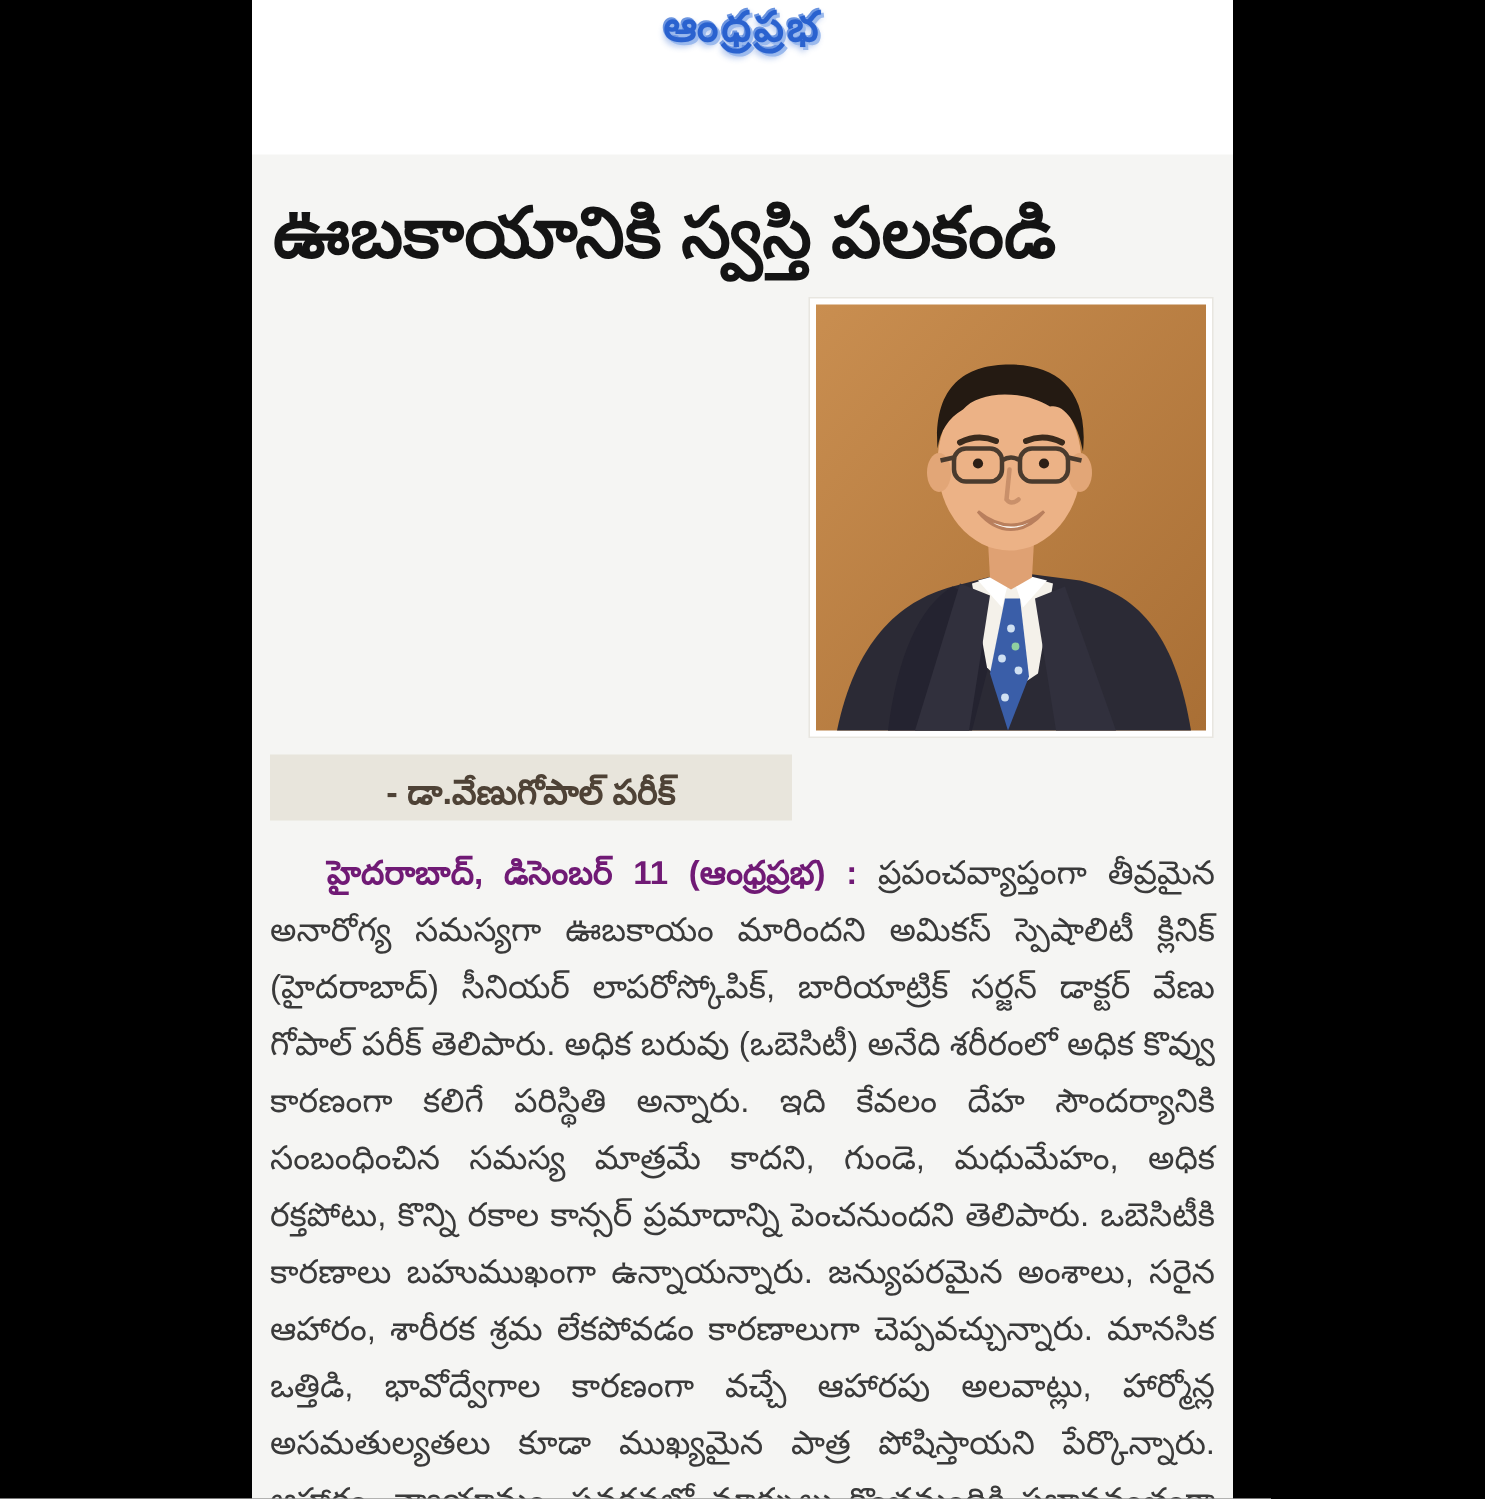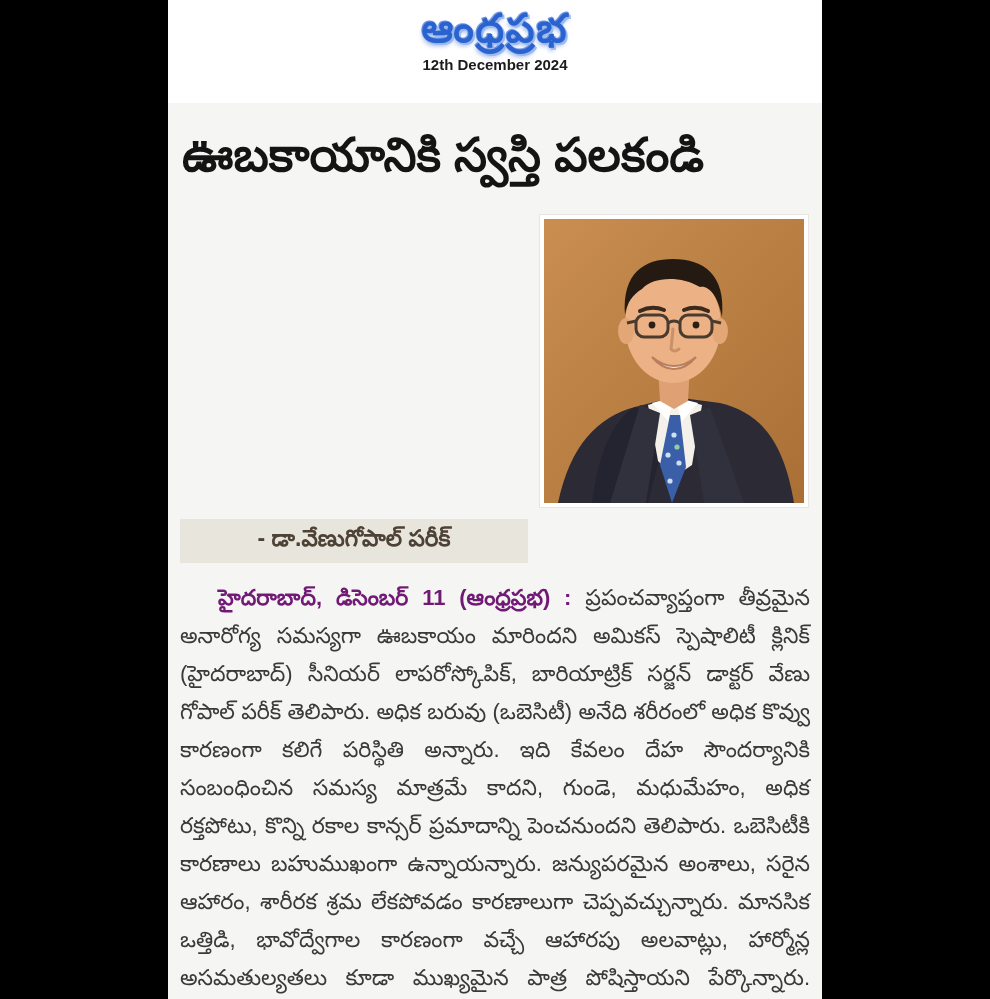--- a/index.html
+++ b/index.html
@@ -19,70 +19,71 @@
   
   .masthead{
     height:103px;
     background:#ffffff;
     text-align:center;
     padding-top:6px;
     box-sizing:border-box;
   }
   .masthead-logo{
     display:inline-block;
-    font-size:40px;
+    font-size:28px;
     font-weight:bold;
     color:#2a62cf;
     letter-spacing:2px;
     text-shadow:
       0 0 1px #7ea4e8,
       2px 2px 0 #9cbaed,
       -1px -1px 0 #6b94df,
       0 3px 4px rgba(42,98,207,.45);
     line-height:1.1;
+    font-family:Liberation Mono, monospace;
   }
   .masthead-date{
     margin-top:6px;
     font-size:15px;
     font-weight:bold;
     color:#1c1c1c;
   }
   
   .article{
     background:#f5f5f3;
     height:896px;
     box-sizing:border-box;
     padding:20px 12px 0 12px;
   }
   .headline{
     font-size:47px;
     font-weight:bold;
     color:#141414;
     line-height:1.2;
-    margin:4px 0 32px 2px;
+    margin:4px 0 16px 2px;
     white-space:nowrap;
   }
   .article-body{
     overflow:visible;
   }
   .photo-wrap{
     float:right;
     width:268px;
     height:292px;
     margin:0 2px 12px 14px;
     background:#ffffff;
     box-shadow:0 0 0 1px #e8e6e0;
   }
   .photo-wrap svg{display:block;}
   .byline-box{
     width:348px;
     height:44px;
     background:#e8e5dc;
     display:flex;
-    align-items:center;
+    align-items:flex-end;
     justify-content:center;
     margin-bottom:16px;
   }
   .byline-text{
     font-size:23px;
     font-weight:bold;
     color:#4e4236;
   }
   .body-text{
     font-size:22px;
@@ -97,21 +98,20 @@
     color:#701a75;
   }
 </style>
 </head>
 <body>
 
 <div class="page">
 
   <div class="masthead">
     <div class="masthead-logo">ఆంధ్రప్రభ</div>
-    <div class="masthead-date">12th December 2024</div>
   </div>
 
   <div class="article">
 
     <div class="headline">ఊబకాయానికి స్వస్తి పలకండి</div>
 
     <div class="article-body">
 
       <div class="photo-wrap">
         <svg width="268" height="292" viewBox="0 0 268 292">

